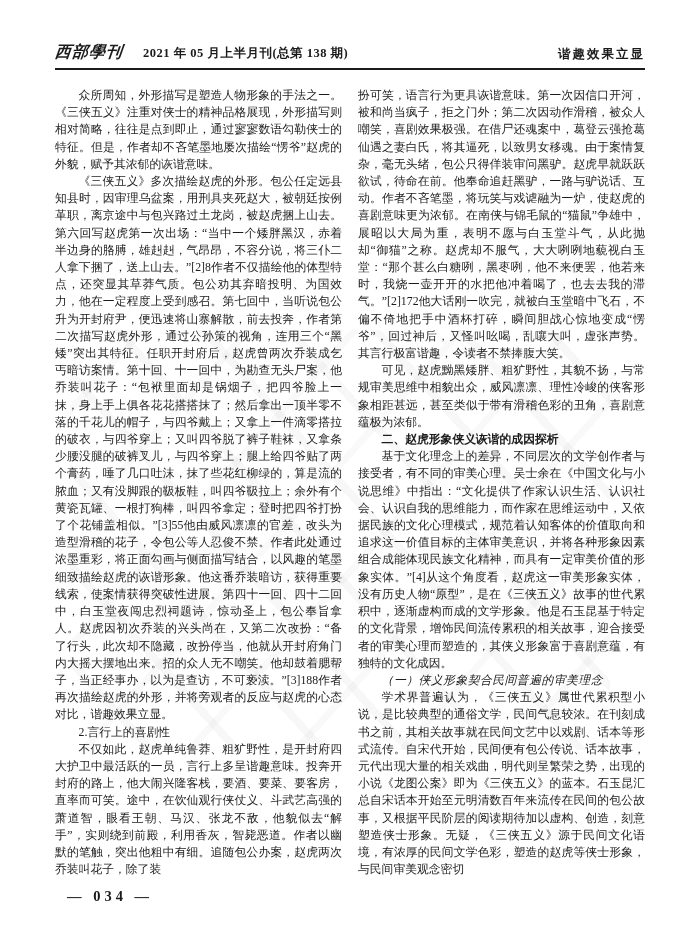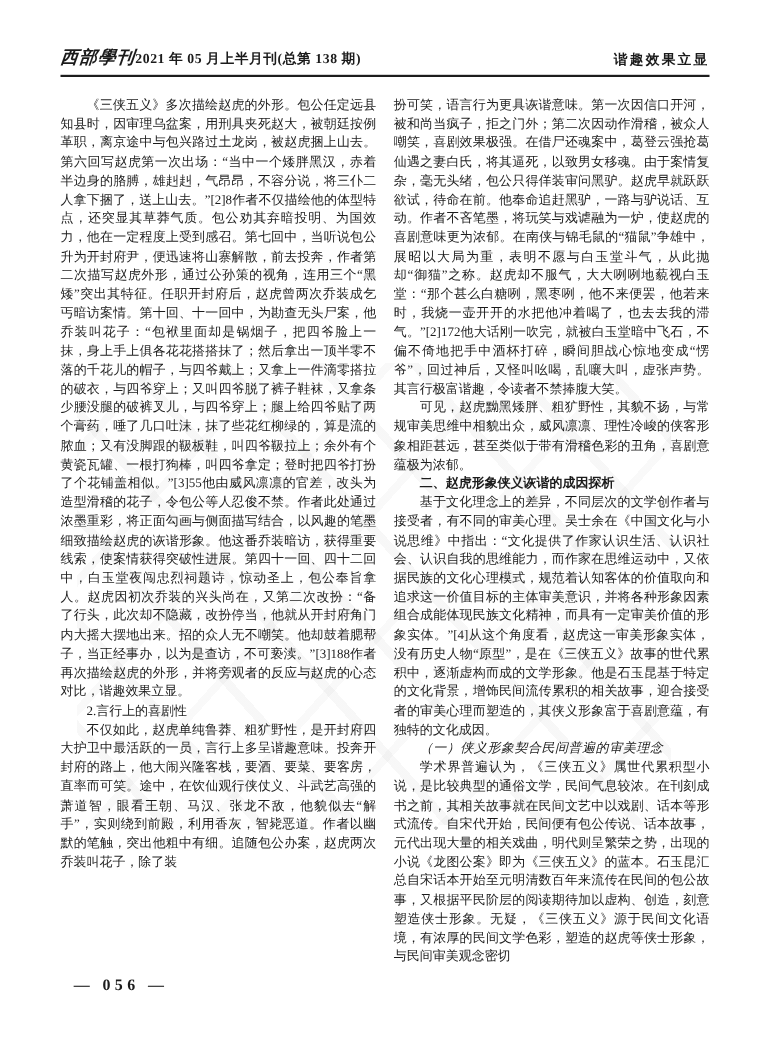--- a/index.html
+++ b/index.html
@@ -39,21 +39,21 @@
     font-weight: bold;
     font-style: italic;
     font-size: 16px;
     letter-spacing: 1px;
     transform: skewX(-6deg);
     display: inline-block;
   }
   .issue-info {
     font-weight: bold;
     font-size: 12.5px;
-    margin-left: 0;
+    margin-left: 20px;
     letter-spacing: 0.5px;
   }
   .section-label {
     font-weight: bold;
     font-size: 12.5px;
     letter-spacing: 2px;
   }
   .columns {
     display: flex;
     gap: 16px;
@@ -92,31 +92,32 @@
   <div class="header">
     <div class="header-left">
       <span class="journal-logo">西部學刊</span>
       <span class="issue-info">2021 年 05 月上半月刊(总第 138 期)</span>
     </div>
     <span class="section-label">谐趣效果立显</span>
   </div>
 
   <div class="columns">
     <div class="column" id="left-column">
+        <div class="para">众所周知，外形描写是塑造人物形象的手法之一。《三侠五义》注重对侠士的精神品格展现，外形描写则相对简略，往往是点到即止，通过寥寥数语勾勒侠士的特征。但是，作者却不吝笔墨地屡次描绘“愣爷”赵虎的外貌，赋予其浓郁的诙谐意味。</div>
         <div class="para">《三侠五义》多次描绘赵虎的外形。包公任定远县知县时，因审理乌盆案，用刑具夹死赵大，被朝廷按例革职，离京途中与包兴路过土龙岗，被赵虎捆上山去。第六回写赵虎第一次出场：“当中一个矮胖黑汉，赤着半边身的胳膊，雄赳赳，气昂昂，不容分说，将三仆二人拿下捆了，送上山去。”[2]8作者不仅描绘他的体型特点，还突显其草莽气质。包公劝其弃暗投明、为国效力，他在一定程度上受到感召。第七回中，当听说包公升为开封府尹，便迅速将山寨解散，前去投奔，作者第二次描写赵虎外形，通过公孙策的视角，连用三个“黑矮”突出其特征。任职开封府后，赵虎曾两次乔装成乞丐暗访案情。第十回、十一回中，为勘查无头尸案，他乔装叫花子：“包袱里面却是锅烟子，把四爷脸上一抹，身上手上俱各花花搭搭抹了；然后拿出一顶半零不落的千花儿的帽子，与四爷戴上；又拿上一件滴零搭拉的破衣，与四爷穿上；又叫四爷脱了裤子鞋袜，又拿条少腰没腿的破裤叉儿，与四爷穿上；腿上给四爷贴了两个膏药，唾了几口吐沫，抹了些花红柳绿的，算是流的脓血；又有没脚跟的靸板鞋，叫四爷靸拉上；余外有个黄瓷瓦罐、一根打狗棒，叫四爷拿定；登时把四爷打扮了个花铺盖相似。”[3]55他由威风凛凛的官差，改头为造型滑稽的花子，令包公等人忍俊不禁。作者此处通过浓墨重彩，将正面勾画与侧面描写结合，以风趣的笔墨细致描绘赵虎的诙谐形象。他这番乔装暗访，获得重要线索，使案情获得突破性进展。第四十一回、四十二回中，白玉堂夜闯忠烈祠题诗，惊动圣上，包公奉旨拿人。赵虎因初次乔装的兴头尚在，又第二次改扮：“备了行头，此次却不隐藏，改扮停当，他就从开封府角门内大摇大摆地出来。招的众人无不嘲笑。他却鼓着腮帮子，当正经事办，以为是查访，不可亵渎。”[3]188作者再次描绘赵虎的外形，并将旁观者的反应与赵虎的心态对比，谐趣效果立显。</div>
         <div class="heading-2">2.言行上的喜剧性</div>
         <div class="para">不仅如此，赵虎单纯鲁莽、粗犷野性，是开封府四大护卫中最活跃的一员，言行上多呈谐趣意味。投奔开封府的路上，他大闹兴隆客栈，要酒、要菜、要客房，直率而可笑。途中，在饮仙观行侠仗义、斗武艺高强的萧道智，眼看王朝、马汉、张龙不敌，他貌似去“解手”，实则绕到前殿，利用香灰，智毙恶道。作者以幽默的笔触，突出他粗中有细。追随包公办案，赵虎两次乔装叫花子，除了装</div>
       </div>
     <div class="column" id="right-column">
         <div class="para no-indent">扮可笑，语言行为更具诙谐意味。第一次因信口开河，被和尚当疯子，拒之门外；第二次因动作滑稽，被众人嘲笑，喜剧效果极强。在借尸还魂案中，葛登云强抢葛仙遇之妻白氏，将其逼死，以致男女移魂。由于案情复杂，毫无头绪，包公只得佯装审问黑驴。赵虎早就跃跃欲试，待命在前。他奉命追赶黑驴，一路与驴说话、互动。作者不吝笔墨，将玩笑与戏谑融为一炉，使赵虎的喜剧意味更为浓郁。在南侠与锦毛鼠的“猫鼠”争雄中，展昭以大局为重，表明不愿与白玉堂斗气，从此抛却“御猫”之称。赵虎却不服气，大大咧咧地藐视白玉堂：“那个甚么白糖咧，黑枣咧，他不来便罢，他若来时，我烧一壶开开的水把他冲着喝了，也去去我的滞气。”[2]172他大话刚一吹完，就被白玉堂暗中飞石，不偏不倚地把手中酒杯打碎，瞬间胆战心惊地变成“愣爷”，回过神后，又怪叫吆喝，乱嚷大叫，虚张声势。其言行极富谐趣，令读者不禁捧腹大笑。</div>
         <div class="para">可见，赵虎黝黑矮胖、粗犷野性，其貌不扬，与常规审美思维中相貌出众，威风凛凛、理性冷峻的侠客形象相距甚远，甚至类似于带有滑稽色彩的丑角，喜剧意蕴极为浓郁。</div>
         <div class="heading-1">二、赵虎形象侠义诙谐的成因探析</div>
         <div class="para">基于文化理念上的差异，不同层次的文学创作者与接受者，有不同的审美心理。吴士余在《中国文化与小说思维》中指出：“文化提供了作家认识生活、认识社会、认识自我的思维能力，而作家在思维运动中，又依据民族的文化心理模式，规范着认知客体的价值取向和追求这一价值目标的主体审美意识，并将各种形象因素组合成能体现民族文化精神，而具有一定审美价值的形象实体。”[4]从这个角度看，赵虎这一审美形象实体，没有历史人物“原型”，是在《三侠五义》故事的世代累积中，逐渐虚构而成的文学形象。他是石玉昆基于特定的文化背景，增饰民间流传累积的相关故事，迎合接受者的审美心理而塑造的，其侠义形象富于喜剧意蕴，有独特的文化成因。</div>
         <div class="heading-kai">（一）侠义形象契合民间普遍的审美理念</div>
         <div class="para">学术界普遍认为，《三侠五义》属世代累积型小说，是比较典型的通俗文学，民间气息较浓。在刊刻成书之前，其相关故事就在民间文艺中以戏剧、话本等形式流传。自宋代开始，民间便有包公传说、话本故事，元代出现大量的相关戏曲，明代则呈繁荣之势，出现的小说《龙图公案》即为《三侠五义》的蓝本。石玉昆汇总自宋话本开始至元明清数百年来流传在民间的包公故事，又根据平民阶层的阅读期待加以虚构、创造，刻意塑造侠士形象。无疑，《三侠五义》源于民间文化语境，有浓厚的民间文学色彩，塑造的赵虎等侠士形象，与民间审美观念密切</div>
       </div>
   </div>
 
   <div class="footer">
-    <span class="page-number">— 056 —</span>
+    <span class="page-number">— 034 —</span>
   </div>
 
 </div>
 
 </body></html>

